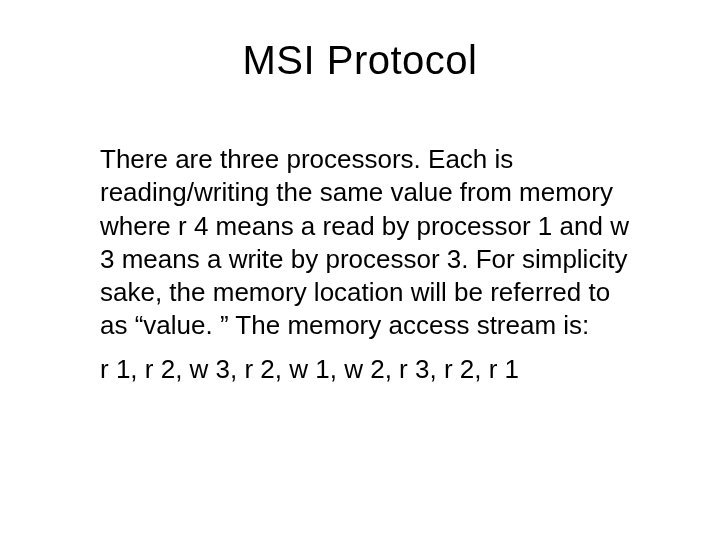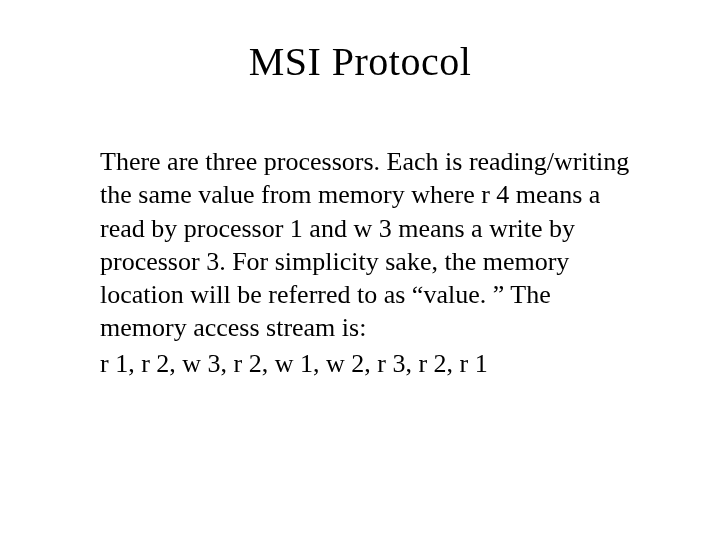--- a/index.html
+++ b/index.html
@@ -1,19 +1,18 @@
 <!DOCTYPE html>
 <html><head>
   <meta charset="utf-8">
   <style>
     * {
       margin: 0;
       padding: 0;
       box-sizing: border-box;
-      font-family: Liberation Serif, serif;
     }
     body {
       width: 720px;
       height: 540px;
       background: #ffffff;
       font-family: Arial, Helvetica, sans-serif;
       color: #000000;
       overflow: hidden;
     }
     .slide {
@@ -33,21 +32,21 @@
       line-height: 1.28;
       text-align: left;
       padding-left: 40px;
       padding-right: 20px;
     }
     .stream {
       font-size: 26px;
       line-height: 1.28;
       padding-left: 40px;
       padding-right: 20px;
-      margin-top: 2px;
+      margin-top: 10px;
     }
   </style>
 </head>
 <body>
 
 <div class="slide">
   <h1 class="title">MSI Protocol</h1>
   <p class="body-text">There are three processors. Each is reading/writing the same value from memory where r 4 means a read by processor 1 and w 3 means a write by processor 3. For simplicity sake, the memory location will be referred to as “value. ” The memory access stream is:</p>
   <p class="stream">r 1, r 2, w 3, r 2, w 1, w 2, r 3, r 2, r 1</p>
 </div>

